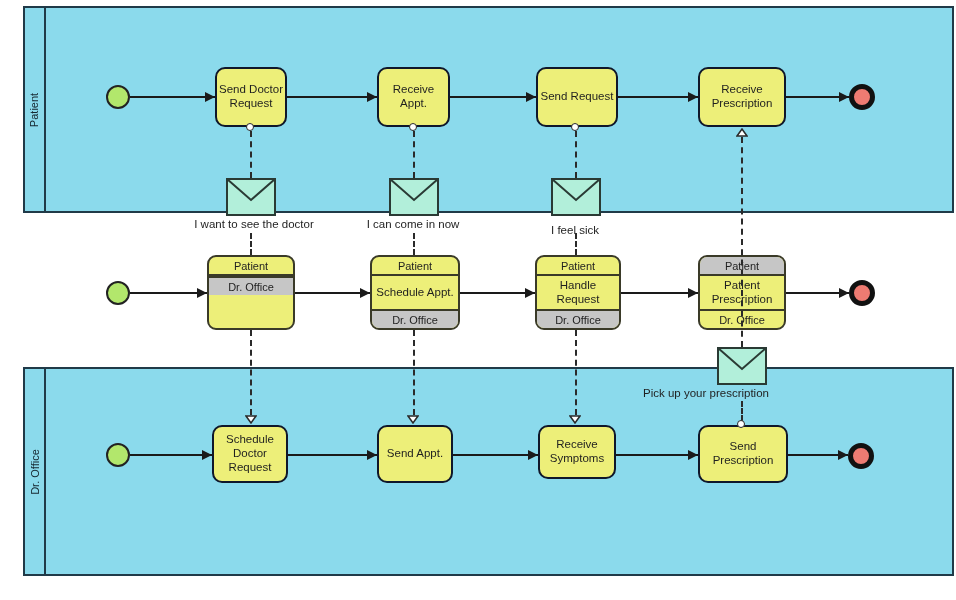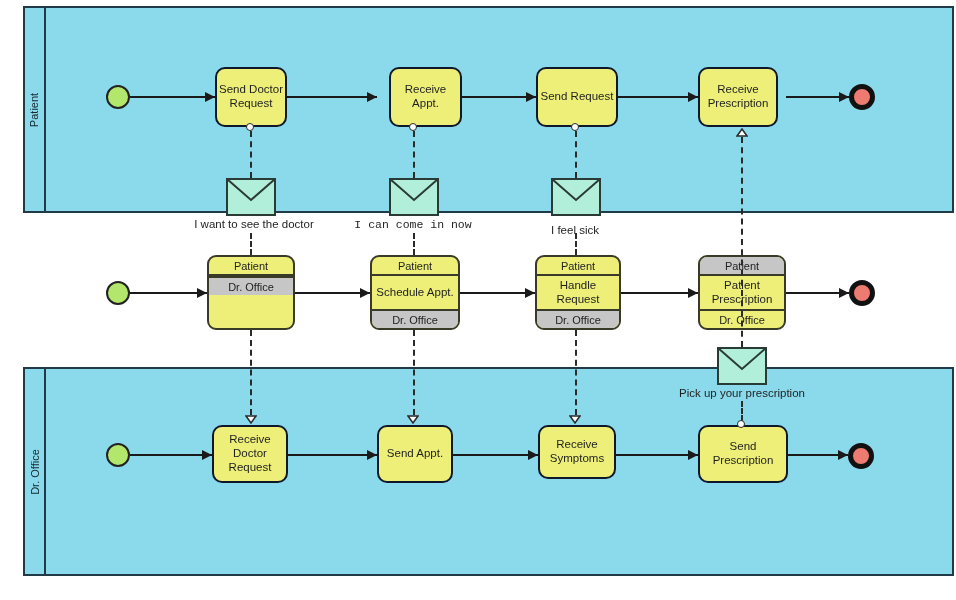--- a/index.html
+++ b/index.html
@@ -94,32 +94,32 @@
   <svg class="tri" style="left:569px;top:415px;" width="12" height="9">
       <polygon points="1,1 11,1 6,8" fill="#ffffff" stroke="#2a2a2a" stroke-width="1.5"></polygon>
     </svg>
   <svg class="tri" style="left:736px;top:128px;" width="12" height="9">
       <polygon points="1,8 11,8 6,1" fill="#ffffff" stroke="#2a2a2a" stroke-width="1.5"></polygon>
     </svg>
 
   <div class="task" style="left:215px;top:67px;width:72px;height:60px;">
     <span>Send Doctor Request</span>
   </div>
-  <div class="task" style="left:377px;top:67px;width:73px;height:60px;margin-left:12px;">
+  <div class="task" style="left:377px;top:67px;width:73px;height:60px;">
     <span>Receive Appt.</span>
   </div>
   <div class="task" style="left:536px;top:67px;width:82px;height:60px;">
     <span>Send Request</span>
   </div>
-  <div class="task" style="left:698px;top:67px;width:80px;height:60px;">
+  <div class="task" style="left:698px;top:67px;width:88px;height:60px;">
     <span>Receive Prescription</span>
   </div>
 
   <div class="task" style="left:212px;top:425px;width:76px;height:58px;">
-    <span>Receive Doctor Request</span>
+    <span>Schedule Doctor Request</span>
   </div>
   <div class="task" style="left:377px;top:425px;width:76px;height:58px;">
     <span>Send Appt.</span>
   </div>
   <div class="task" style="left:538px;top:425px;width:78px;height:54px;">
     <span>Receive Symptoms</span>
   </div>
   <div class="task" style="left:698px;top:425px;width:90px;height:58px;">
     <span>Send Prescription</span>
   </div>
@@ -218,17 +218,17 @@
       </svg>
   </div>
   <div class="envelope" style="left:717px;top:347px;">
     <svg width="50" height="38" viewBox="0 0 50 38">
         <rect x="1" y="1" width="48" height="36" fill="#B2EFDA" stroke="#2a3a34" stroke-width="2"></rect>
         <polyline points="1,1 25,22 49,1" fill="none" stroke="#2a3a34" stroke-width="2"></polyline>
       </svg>
   </div>
 
   <div class="msg-label" style="left:169px;top:218px;">I want to see the doctor</div>
-  <div class="msg-label" style="left:328px;top:218px;font-family:Liberation Mono, monospace;">I can come in now</div>
+  <div class="msg-label" style="left:328px;top:218px;">I can come in now</div>
   <div class="msg-label" style="left:490px;top:224px;">I feel sick</div>
-  <div class="msg-label" style="left:657px;top:387px;">Pick up your prescription</div>
+  <div class="msg-label" style="left:621px;top:387px;">Pick up your prescription</div>
 
 </div>
 
 </body></html>

